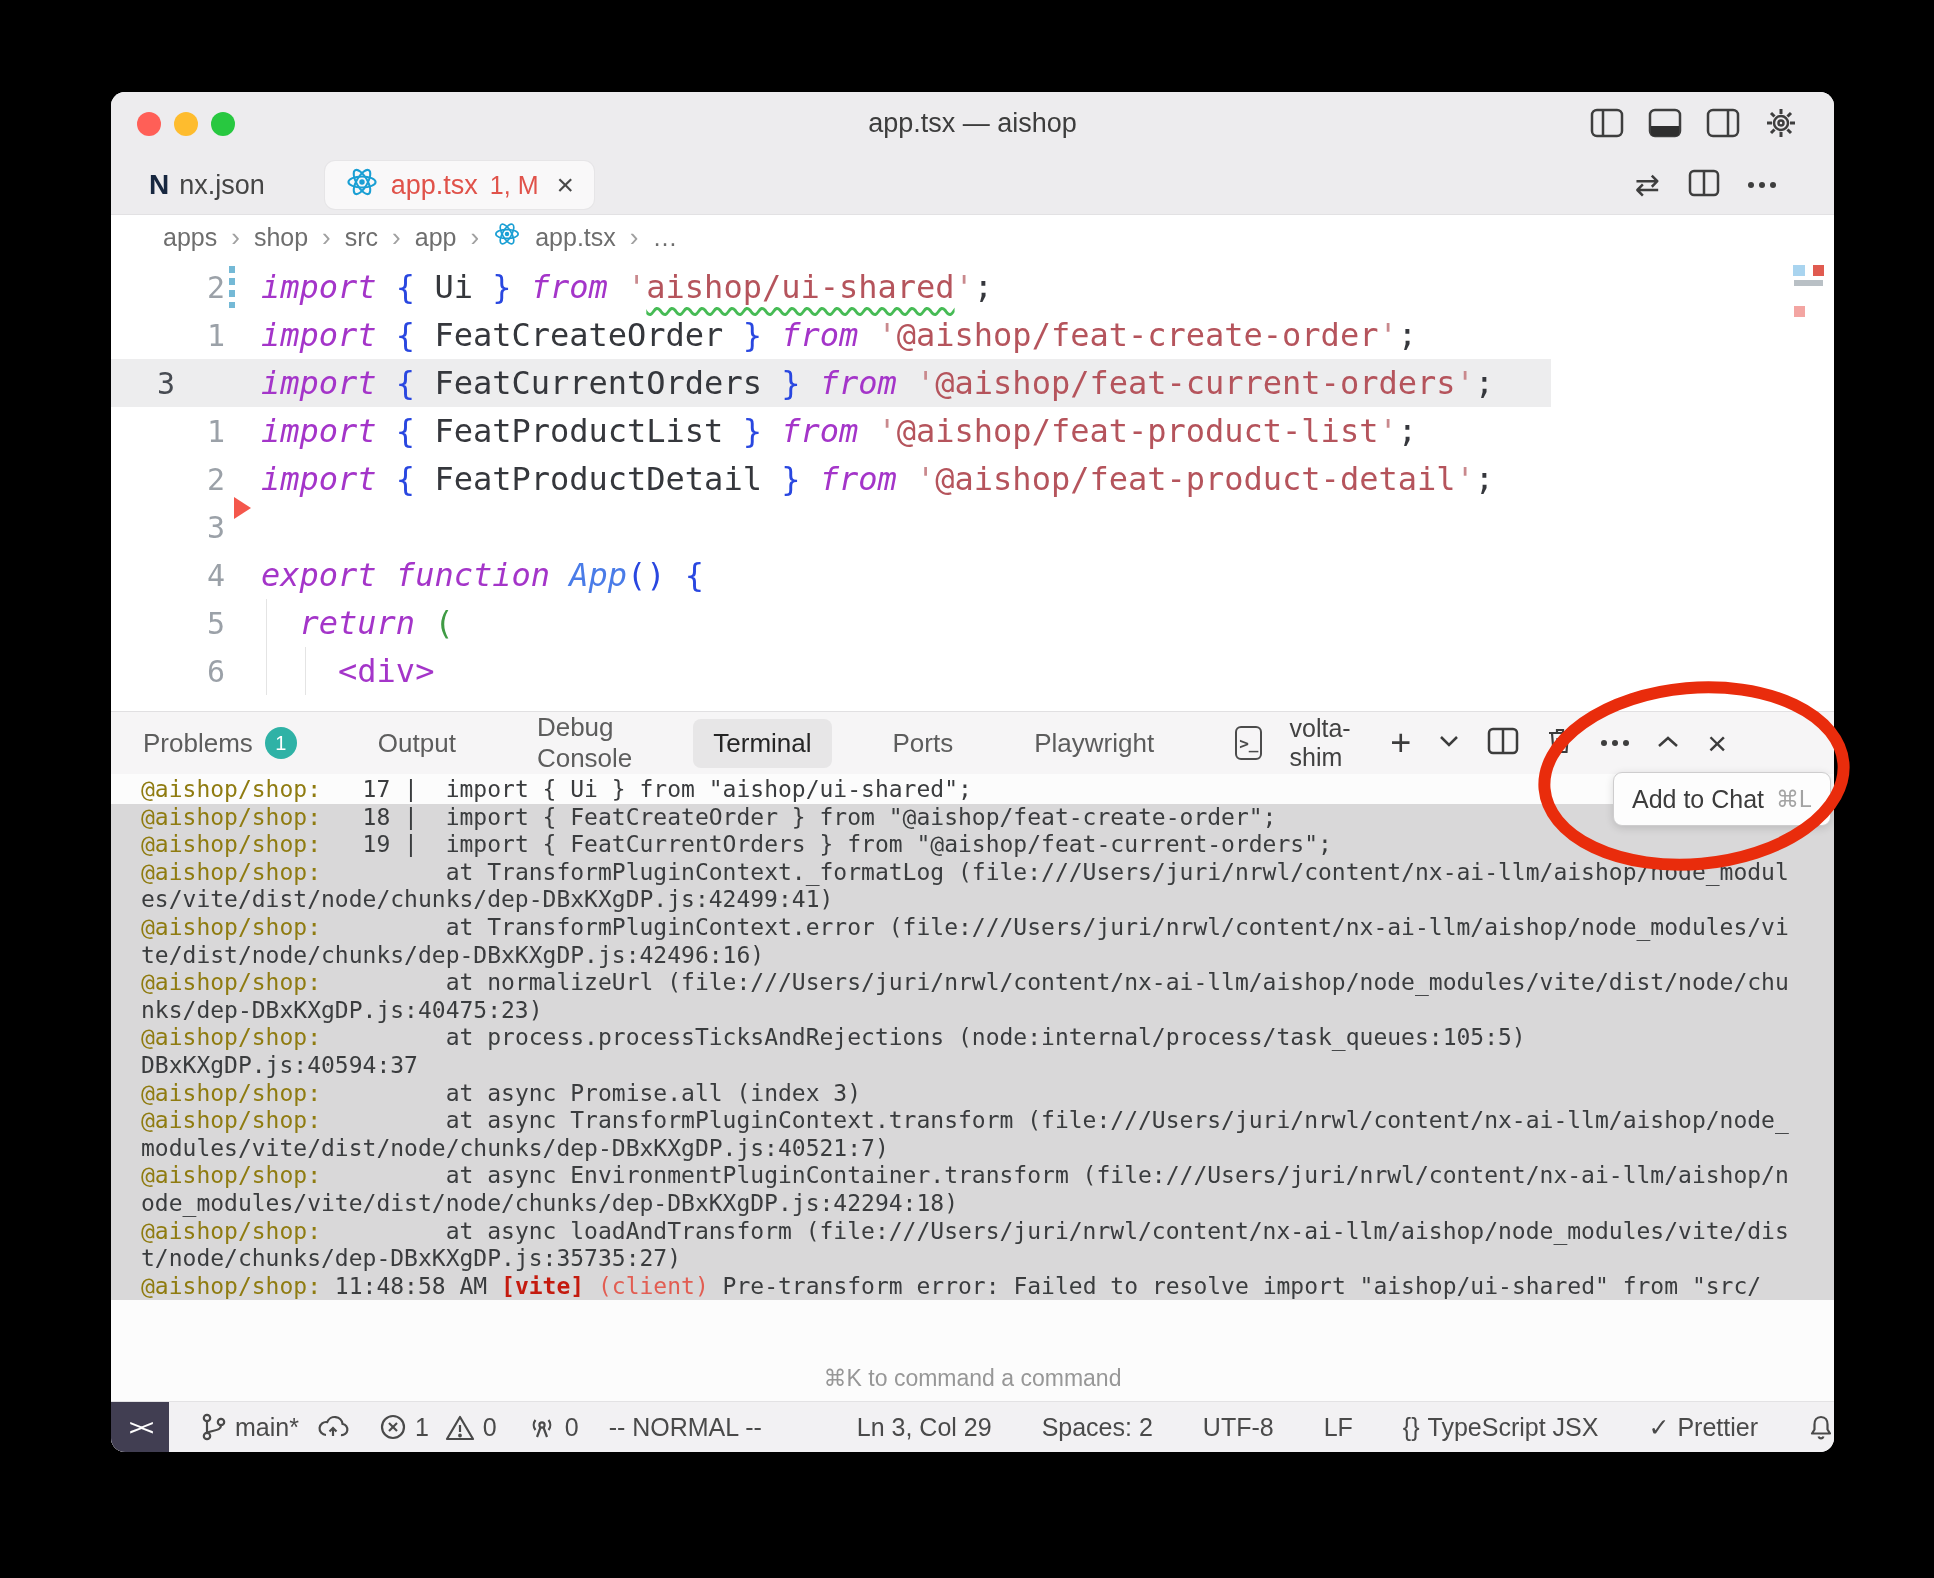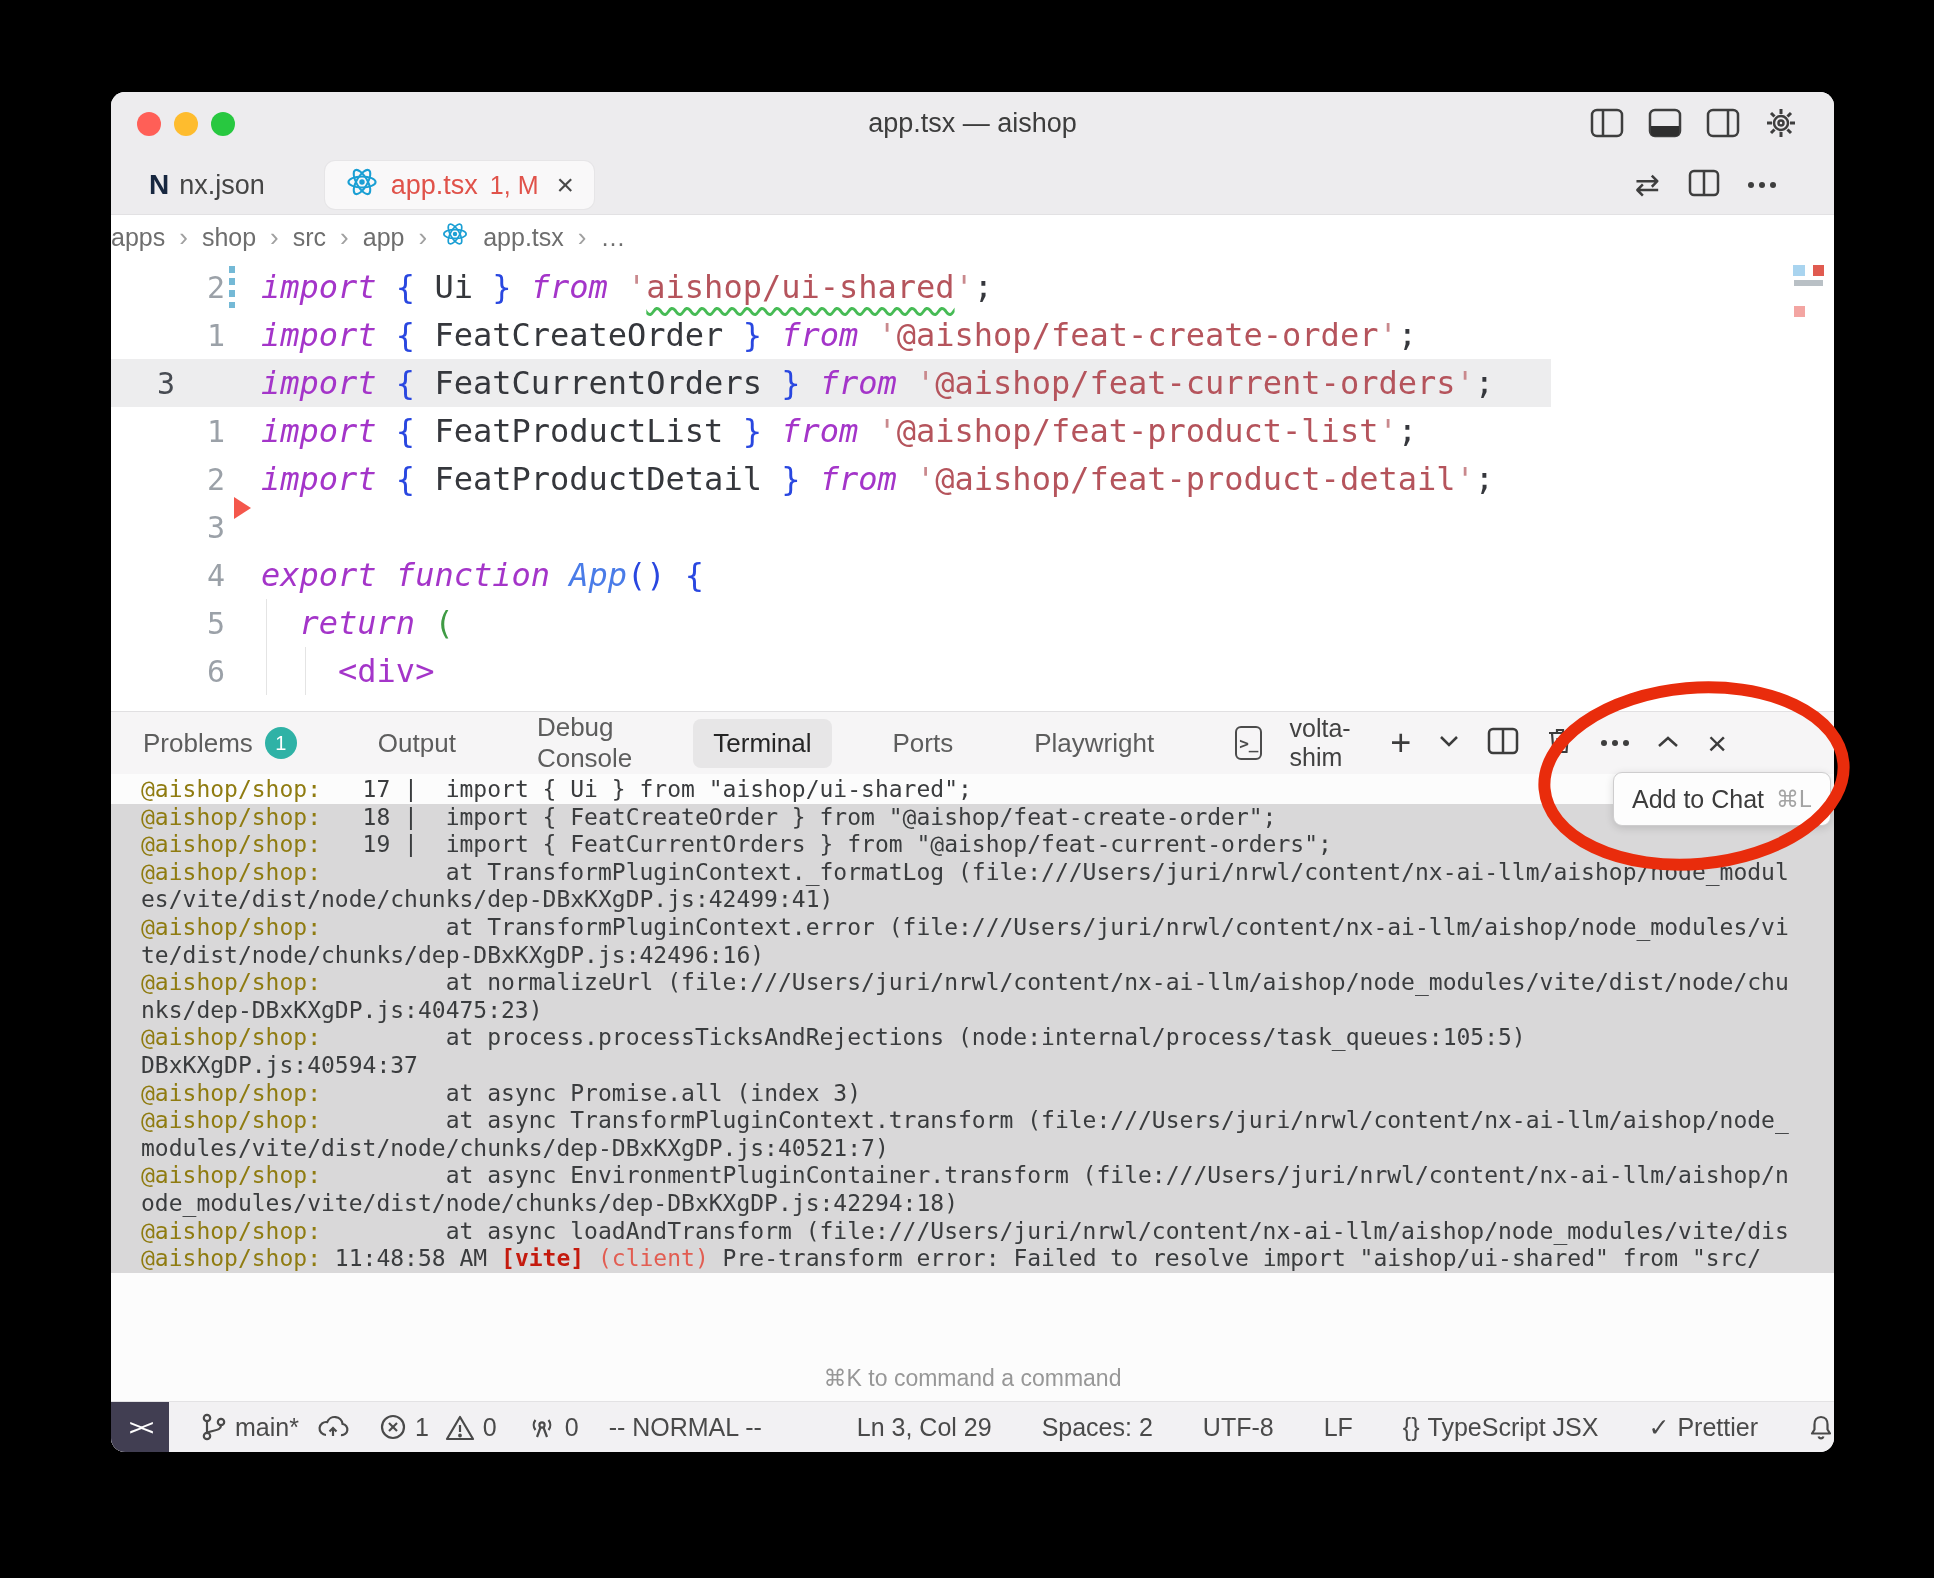--- a/index.html
+++ b/index.html
@@ -19,21 +19,21 @@
   .tab.active{background:#f9f8f9;border-radius:10px;margin-left:40px;box-shadow:0 0 0 1px #e6e5e7;}
   .tab-badge{font-size:25px;}
   .nx-logo{font-weight:bold;color:#17273f;font-size:28px;letter-spacing:-2px;}
   .tab-close{font-size:30px;color:#4a4a4a;margin-left:6px;line-height:1;}
   .tabbar-right{position:absolute;right:58px;top:0;height:100%;display:flex;align-items:center;gap:28px;color:#3e3e3e;}
   .glyph-btn{font-size:30px;line-height:1;}
   .dots-icon{display:flex;gap:5px;}
   .dots-icon i{width:6px;height:6px;border-radius:50%;background:#3e3e3e;}
   
   .breadcrumb{height:44px;flex:none;background:#fff;display:flex;align-items:center;gap:14px;
-    font-size:25px;color:#6e6e6e;}
+    padding-left:52px;font-size:25px;color:#6e6e6e;}
   .breadcrumb .sep{color:#a0a0a0;font-size:26px;}
   
   .editor{height:448px;flex:none;background:#fff;position:relative;padding-top:4px;
     font-family:"DejaVu Sans Mono",monospace;font-size:32px;}
   .ed-row{height:48px;display:flex;align-items:center;position:relative;}
   .ed-row.cur{background:linear-gradient(to right,#ededee 0,#ededee 1440px,transparent 1440px);}
   .gutter{width:150px;flex:none;position:relative;height:100%;display:flex;align-items:center;}
   .lnum{display:block;width:100%;text-align:right;padding-right:36px;box-sizing:border-box;
     color:#9ba1a8;font-size:30px;}
   .lnum.curnum{text-align:left;padding-left:46px;color:#474b52;}
@@ -333,20 +333,21 @@
         <div class="trow sel"><span class="tk2-pfx">@aishop/shop:</span><span class="tk2-txt">         at normalizeUrl (file:///Users/juri/nrwl/content/nx-ai-llm/aishop/node_modules/vite/dist/node/chu</span></div>
         <div class="trow sel"><span class="tk2-txt">nks/dep-DBxKXgDP.js:40475:23)</span></div>
         <div class="trow sel"><span class="tk2-pfx">@aishop/shop:</span><span class="tk2-txt">         at process.processTicksAndRejections (node:internal/process/task_queues:105:5)</span></div>
         <div class="trow sel"><span class="tk2-txt">DBxKXgDP.js:40594:37</span></div>
         <div class="trow sel"><span class="tk2-pfx">@aishop/shop:</span><span class="tk2-txt">         at async Promise.all (index 3)</span></div>
         <div class="trow sel"><span class="tk2-pfx">@aishop/shop:</span><span class="tk2-txt">         at async TransformPluginContext.transform (file:///Users/juri/nrwl/content/nx-ai-llm/aishop/node_</span></div>
         <div class="trow sel"><span class="tk2-txt">modules/vite/dist/node/chunks/dep-DBxKXgDP.js:40521:7)</span></div>
         <div class="trow sel"><span class="tk2-pfx">@aishop/shop:</span><span class="tk2-txt">         at async EnvironmentPluginContainer.transform (file:///Users/juri/nrwl/content/nx-ai-llm/aishop/n</span></div>
         <div class="trow sel"><span class="tk2-txt">ode_modules/vite/dist/node/chunks/dep-DBxKXgDP.js:42294:18)</span></div>
         <div class="trow sel"><span class="tk2-pfx">@aishop/shop:</span><span class="tk2-txt">         at async loadAndTransform (file:///Users/juri/nrwl/content/nx-ai-llm/aishop/node_modules/vite/dis</span></div>
+        <div class="trow sel"><span class="tk2-txt">t/node/chunks/dep-DBxKXgDP.js:35735:27)</span></div>
         <div class="trow sel"><span class="tk2-pfx">@aishop/shop:</span><span class="tk2-txt"> 11:48:58 AM </span><span class="tk2-vite">[vite]</span><span class="tk2-txt"> </span><span class="tk2-client">(client)</span><span class="tk2-txt"> Pre-transform error: Failed to resolve import "aishop/ui-shared" from "src/</span></div>
       </div>
     <div class="hint">⌘K to command a command</div>
   </div>
 
   <div class="statusbar">
     <span class="remote">&gt;&lt;</span>
     <span class="sb-item">
       <span class="sb-icon">
         <svg width="28" height="30" viewBox="0 0 28 30" fill="none" stroke="#4a4a4a" stroke-width="2.2">

